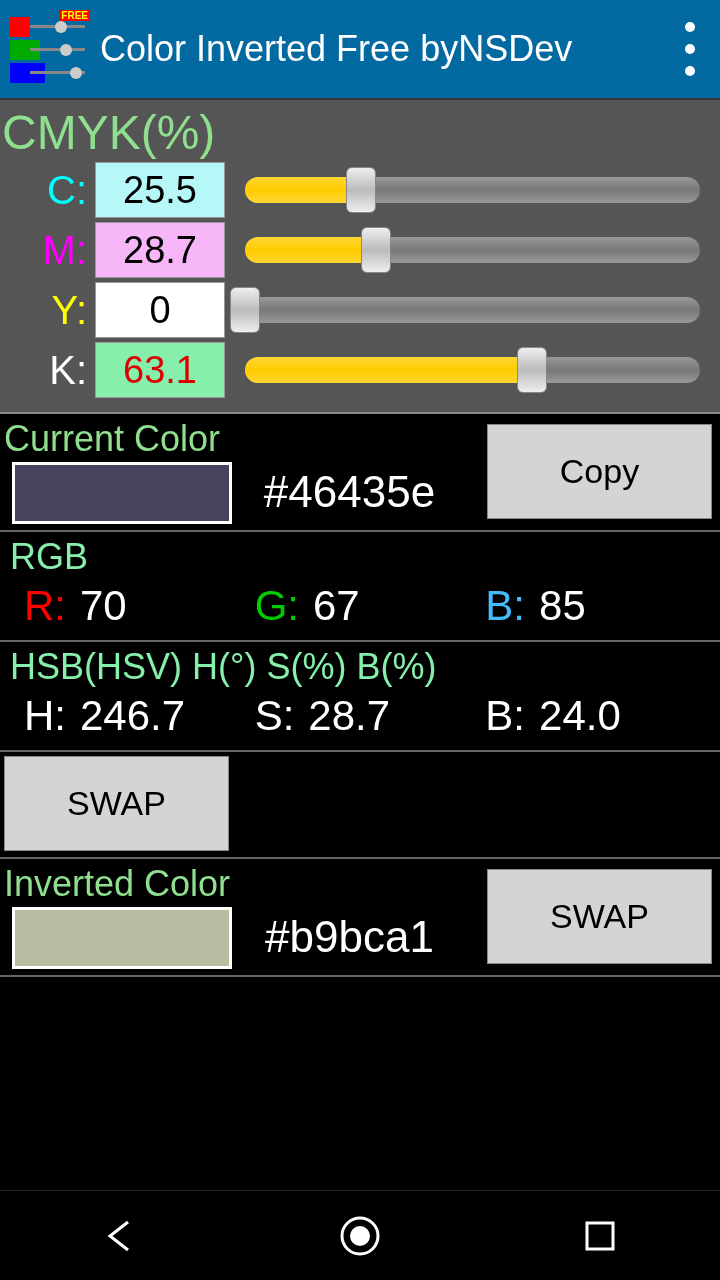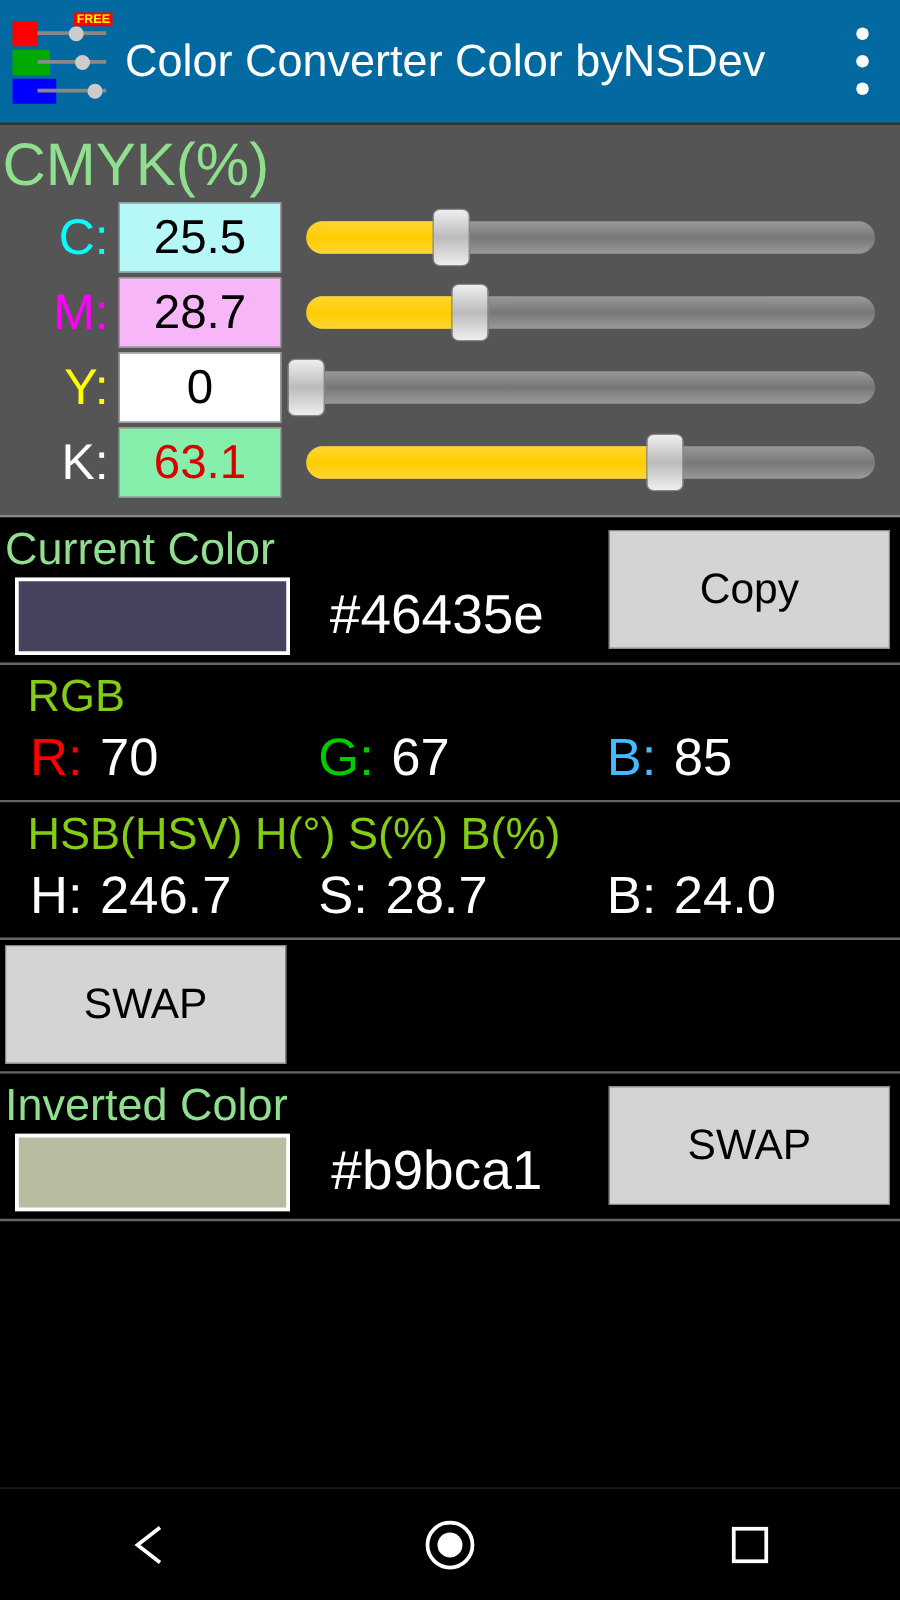--- a/index.html
+++ b/index.html
@@ -31,21 +31,21 @@
   .inp-c { background: #b6f7f7; } .inp-m { background: #f7b6f7; } .inp-y { background: #fff; } .inp-k { background: #86efac; color: #d00; }
   .slider-wrap { flex: 1; padding: 0 20px 0 20px; position: relative; height: 40px; display: flex; align-items: center; }
   .track { position: relative; width: 100%; height: 26px; background: linear-gradient(to bottom,#999,#777,#999); border-radius: 13px; }
   .fill { position: absolute; left: 0; top: 0; height: 26px; background: linear-gradient(to bottom,#ffd633,#ffcc00,#ffd633); border-radius: 13px 0 0 13px; }
   .thumb { position: absolute; width: 30px; height: 46px; background: linear-gradient(to bottom,#eee,#bbb,#eee); border-radius: 6px; top: -10px; border: 1px solid #888; }
   
   
   .section { background: #000; border-bottom: 2px solid #666; padding: 4px 4px 6px 4px; }
   .sec-title { font-size: 36px; }
   .title-green { color: #8fdf8f; }
-  .title-white { color: #84cc16; margin-left: 12px; }
+  .title-white { color: #86efac; }
   .row3 { display: flex; align-items: center; gap: 28px; }
   .swatch { width: 220px; height: 62px; border: 3px solid #fff; margin: 2px 8px 0 8px; }
   .hex { flex: 1; font-size: 44px; color: #fff; text-align: center; }
   .btn { width: 225px; height: 95px; background: #d4d4d4; border: 1px solid #888; font-size: 34px; color: #000; margin-right: 4px; }
   
   
   .triple-row { display: flex; padding: 4px 0 4px 20px; font-size: 42px; }
   .triple-cell { flex: 1; display: flex; gap: 14px; }
   .lbl-r { color: #f00; } .lbl-g { color: #0c0; } .lbl-b { color: #4bf; }
   .lbl-w { color: #fff; }
@@ -67,21 +67,21 @@
         <div class="knob k1"></div>
       </div>
     <div class="slider-line sl2">
         <div class="knob k2"></div>
       </div>
     <div class="slider-line sl3">
         <div class="knob k3"></div>
       </div>
     <div class="free-badge">FREE</div>
   </div>
-  <div class="app-title">Color Converter Color byNSDev</div>
+  <div class="app-title">Color Inverted Free byNSDev</div>
   <div class="overflow">
     <div class="dot"></div>
       <div class="dot"></div>
       <div class="dot"></div>
   </div>
 </div>
 
 <div class="cmyk-section">
   <div class="cmyk-title">CMYK(%)</div>
 

